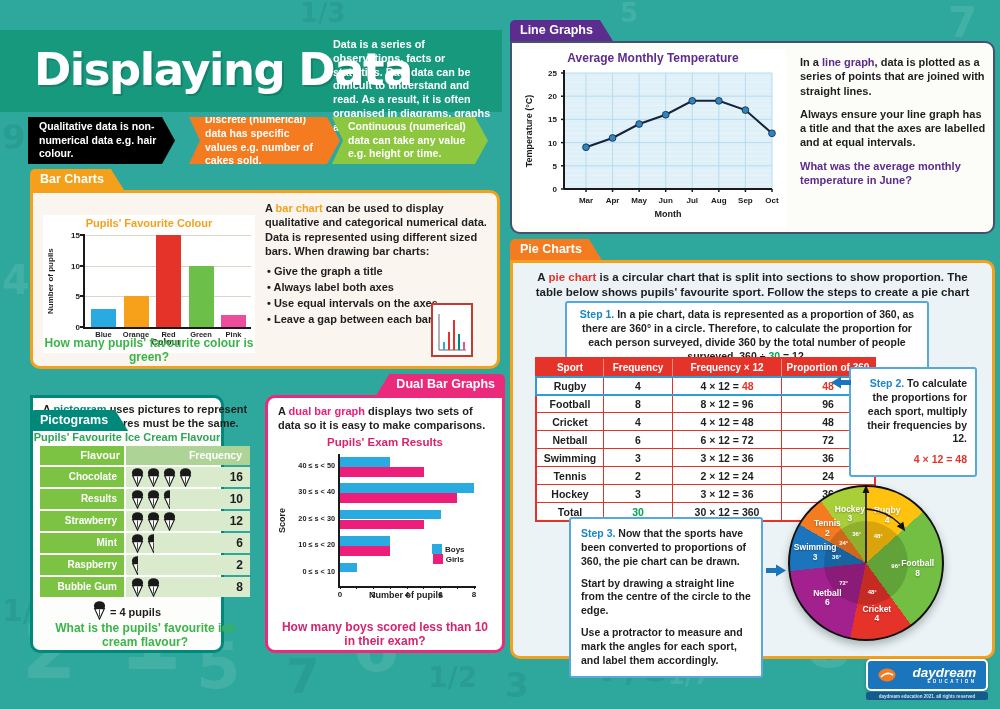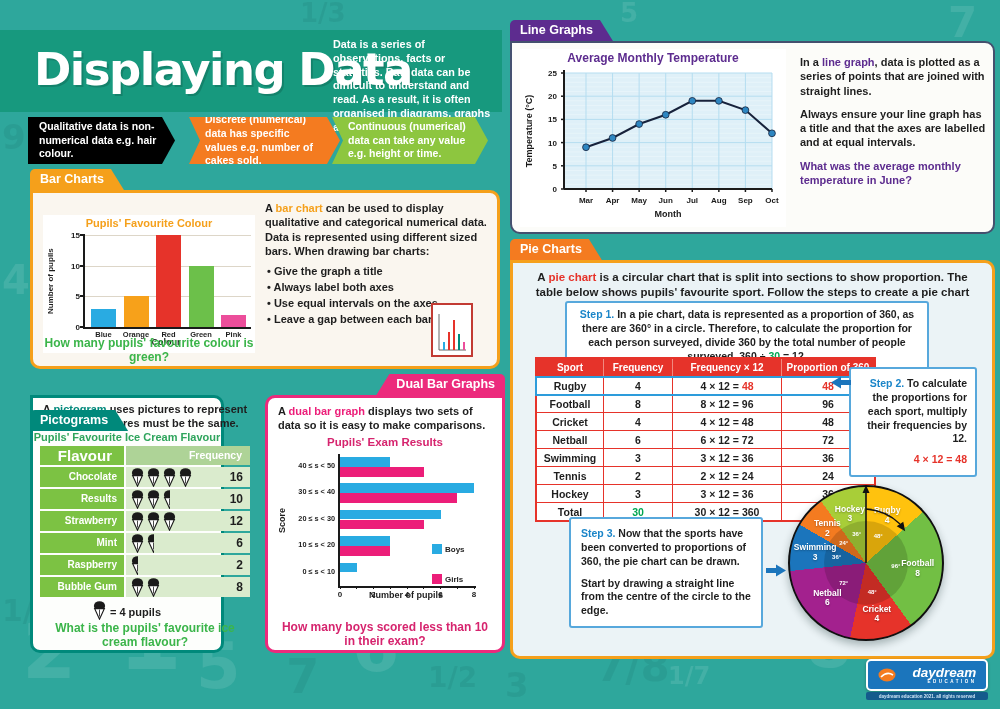--- a/index.html
+++ b/index.html
@@ -61,43 +61,43 @@
   #bar-callout{position:absolute;left:232px;top:127px;width:180px;height:40px;background:#F5A01B;color:#fff;font-size:11px;font-weight:800;
     display:flex;align-items:center;padding:0 6px 0 16px;box-sizing:border-box;line-height:1.2;
     clip-path:polygon(9px 0,100% 0,100% 100%,0 100%);border-radius:3px;}
   #bar-mini{position:absolute;left:398px;top:110px;width:42px;height:54px;background:#fff;border:2px solid #C23B33;box-sizing:border-box;
     display:flex;align-items:flex-end;justify-content:center;}
   
   #picto-para{position:absolute;left:6px;top:5px;width:212px;text-align:center;font-size:11px;font-weight:700;line-height:1.25;}
   #picto-title{position:absolute;top:33px;width:100%;text-align:center;font-size:11px;font-weight:800;color:#2EA45B;}
   #picto-table{position:absolute;left:7px;top:48px;width:210px;}
   .picto-hrow{display:flex;height:19px;margin-bottom:2px;}
-  .picto-hlabel{width:84px;background:#7CC243;color:#fff;font-size:15px;font-weight:800;text-align:right;line-height:19px;
-                padding-right:12px;box-sizing:border-box;}
+  .picto-hlabel{width:84px;background:#7CC243;color:#fff;font-size:11px;font-weight:800;text-align:right;line-height:19px;
+                padding-right:4px;box-sizing:border-box;}
   .picto-hval{flex:1;background:#AED397;color:#fff;font-size:10.5px;font-weight:800;text-align:right;line-height:19px;
               padding-right:8px;margin-left:2px;}
   .picto-row{display:flex;height:20px;margin-bottom:2px;}
   .picto-label{width:84px;background:#7CC243;color:#fff;font-size:10px;font-weight:800;text-align:right;line-height:20px;
                padding-right:7px;box-sizing:border-box;}
   .picto-val{flex:1;background:#DAEBCD;margin-left:2px;position:relative;display:flex;align-items:center;padding-left:5px;gap:3px;}
   .ic{display:inline-block;height:19px;overflow:hidden;}
   .picto-num{position:absolute;right:7px;font-size:12px;font-weight:800;}
   #picto-key{position:absolute;left:0;top:203px;width:100%;display:flex;align-items:center;justify-content:center;gap:4px;
              font-size:11px;font-weight:800;}
   #picto-question{position:absolute;left:8px;top:224px;width:208px;text-align:center;font-size:12px;font-weight:800;color:#3BB54A;line-height:1.15;}
   
   #dual-para{position:absolute;left:10px;top:6px;width:216px;font-size:11px;font-weight:700;line-height:1.3;}
   #dual-card{left:8px;top:36px;width:218px;height:180px;}
   #dual-title{color:#D6246E;font-size:11.5px;}
   #dual-plot{position:absolute;left:62px;top:20px;width:136px;height:132px;border-left:2px solid #1A1A1A;border-bottom:2px solid #1A1A1A;}
   .dual-bar{position:absolute;left:0;height:9.5px;}
   .dual-cat{position:absolute;left:-62px;width:57px;text-align:right;font-size:7.3px;font-weight:700;}
   .dual-tick{position:absolute;top:132px;width:1px;height:3px;background:#1A1A1A;}
   .dual-xtick{position:absolute;top:136px;width:16px;text-align:center;font-size:8px;font-weight:700;}
-  #dual-legend{position:absolute;left:92px;top:90px;display:flex;flex-direction:column;gap:20px;}
+  #dual-legend{position:absolute;left:92px;top:90px;display:flex;flex-direction:column;gap:0;align-items:center;}
   .lg-row{display:flex;align-items:center;gap:3px;}
   .lg-swatch{width:10px;height:10px;display:inline-block;}
   .lg-label{font-size:8px;font-weight:700;}
   #dual-xaxis-label{position:absolute;left:62px;top:156px;width:136px;text-align:center;font-size:9px;font-weight:800;}
   #dual-yaxis-label{position:absolute;left:1px;top:20px;height:132px;width:10px;writing-mode:vertical-rl;transform:rotate(180deg);
                     text-align:center;font-size:9px;font-weight:800;}
   #dual-question{position:absolute;left:10px;top:222px;width:214px;text-align:center;font-size:12px;font-weight:800;color:#D6246E;line-height:1.2;}
   
   #line-card{left:8px;top:6px;width:266px;height:178px;}
   #line-title{color:#5D2C8F;font-size:12px;}
@@ -581,20 +581,21 @@
         <path d="M0 6.5 L10 0.5 L10 4 L20 4 L20 9 L10 9 L10 12.5 Z" fill="#1B75BC"></path>
       </svg>
   </div>
   <div class="stepbox" id="step2">
     <div><span class="step-label">Step 2.</span><span> To calculate the proportions for each sport, multiply their frequencies by 12.</span></div>
     <div class="eq">4 × 12 = 48</div>
   </div>
   <div class="stepbox" id="step3">
     <p><span class="step-label">Step 3.</span><span> Now that the sports have been converted to proportions of 360, the pie chart can be drawn.</span></p>
     <p>Start by drawing a straight line from the centre of the circle to the edge.</p>
+    <p>Use a protractor to measure and mark the angles for each sport, and label them accordingly.</p>
   </div>
   <div class="arrow-blue" id="arrow-step3" style="left:253px;top:300px;">
     <svg width="20" height="13">
         <path d="M20 6.5 L10 0.5 L10 4 L0 4 L0 9 L10 9 L10 12.5 Z" fill="#1B75BC"></path>
       </svg>
   </div>
   <div id="pie-wrap">
     <div id="pie" style="background: conic-gradient(rgb(255, 194, 14) 0deg, rgb(255, 194, 14) 48deg, rgb(114, 191, 68) 48deg, rgb(114, 191, 68) 144deg, rgb(230, 51, 42) 144deg, rgb(230, 51, 42) 192deg, rgb(163, 33, 142) 192deg, rgb(163, 33, 142) 264deg, rgb(27, 117, 188) 264deg, rgb(27, 117, 188) 300deg, rgb(244, 123, 32) 300deg, rgb(244, 123, 32) 324deg, rgb(168, 206, 56) 324deg, rgb(168, 206, 56) 360deg);"></div>
     <div id="pie-inner"></div>
     <div id="pie-labels">

